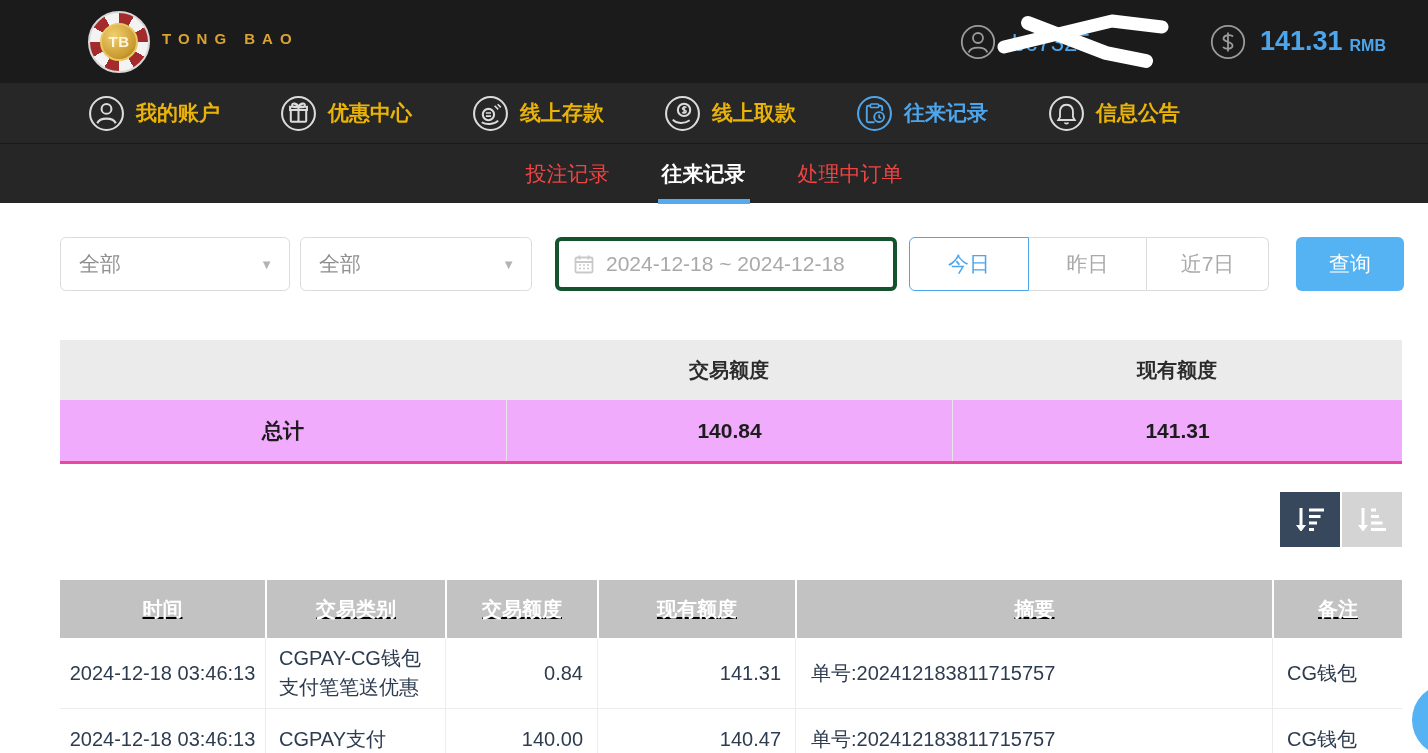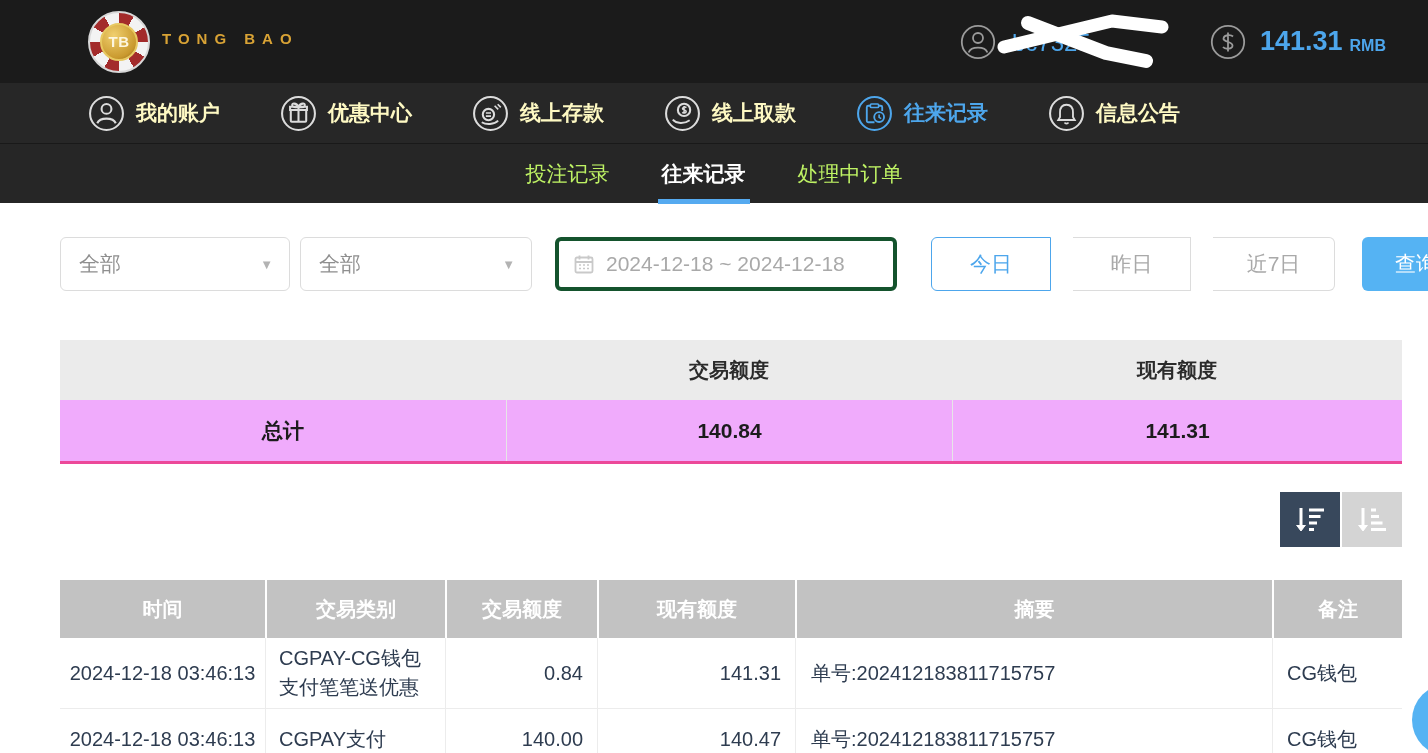--- a/index.html
+++ b/index.html
@@ -31,52 +31,52 @@
   .circ-icon { width:36px; height:36px; color:#9b9b9b; }
   .acct-name-wrap { position:relative; margin-left:12px; width:150px; height:46px; }
   .acct-name { position:absolute; left:4px; top:10px; color:#4da6ec; font-size:24px; }
   .scribble { position:absolute; left:-14px; top:-6px; }
   .bal-num { color:#4da6ec; font-size:27px; font-weight:bold; margin-left:14px; }
   .bal-cur { color:#4da6ec; font-size:16px; font-weight:bold; margin-left:7px; margin-top:8px; }
 
   
   .main-nav { position:absolute; left:0; top:83px; width:1428px; height:60px;
     background:#272727; display:flex; align-items:center; gap:60px; padding-left:88px; }
-  .nav-item { display:flex; align-items:center; gap:11px; color:#fef9c3; cursor:pointer; }
+  .nav-item { display:flex; align-items:center; gap:11px; color:#eab308; cursor:pointer; }
   .nav-item .nav-icon { width:37px; height:37px; color:#dcdcdc; }
   .nav-item span.lbl { font-size:21px; font-weight:bold; }
   .nav-item.active { color:#4da6ec; }
   .nav-item.active .nav-icon { color:#4da6ec; }
   .nav-item.active span.lbl { color:#4da6ec; }
 
   
   .subtabs { position:absolute; left:0; top:143px; width:1428px; height:60px;
     background:#262626; border-top:1px solid #191919;
     display:flex; justify-content:center; align-items:center; gap:48px; }
   .subtab { position:relative; height:60px; display:flex; align-items:center;
-    color:#bef264; font-size:21px; padding:0 2px; cursor:pointer; }
+    color:#ef4444; font-size:21px; padding:0 2px; cursor:pointer; }
   .subtab.active { color:#fff; font-weight:bold; }
   .subtab.active::after { content:""; position:absolute; left:-2px; right:-2px; bottom:0;
     height:5px; background:#55aaf0; }
 
   
   .filters { position:absolute; left:60px; top:237px; display:flex; }
   .select { height:54px; border:1px solid #dcdcdc; border-radius:6px; background:#fff;
     display:flex; align-items:center; justify-content:space-between;
     padding:0 16px 0 18px; color:#8f8f8f; font-size:21px; cursor:pointer; }
   .select .caret { color:#b3b3b3; font-size:13px; }
   .sel1 { width:230px; margin-right:10px; }
   .sel2 { width:232px; margin-right:23px; }
   .datebox { width:342px; height:54px; border:4px solid #14532d; border-radius:6px;
     display:flex; align-items:center; padding:0 14px; color:#a9a9a9; font-size:21px;
     margin-right:12px; cursor:pointer; }
   .datebox .cal { margin-right:11px; color:#c9c9c9; }
   .qgroup { display:flex; margin-right:27px; }
   .qbtn { height:54px; border:1px solid #dcdcdc; background:#fff; color:#a9a9a9;
-    font-size:21px; display:flex; align-items:center; justify-content:center; cursor:pointer;margin-left:22px; }
+    font-size:21px; display:flex; align-items:center; justify-content:center; cursor:pointer; }
   .qbtn.first { width:120px; border-radius:6px 0 0 6px; }
   .qbtn.mid { width:118px; border-left:none; }
   .qbtn.last { width:122px; border-left:none; border-radius:0 6px 6px 0; }
   .qbtn.active { border:1px solid #4da6ec; color:#4da6ec; }
   .search-btn { width:108px; height:54px; background:#55b3f3; color:#fff; font-size:21px;
     border:none; border-radius:6px; cursor:pointer; }
 
   
   .summary { position:absolute; left:60px; top:340px; width:1342px; }
   .summary .srow { display:grid; grid-template-columns:446px 446px 450px; }
@@ -90,21 +90,21 @@
 
   
   .sorts { position:absolute; top:492px; right:26px; display:flex; gap:2px; }
   .sortbtn { width:60px; height:55px; display:flex; align-items:center; justify-content:center; cursor:pointer; }
   .sortbtn.desc { background:#38485c; }
   .sortbtn.asc { background:#d4d4d4; }
 
   
   .records { position:absolute; left:60px; top:580px; width:1342px; }
   .rrow { display:grid; grid-template-columns:205px 180px 152px 198px 477px 130px; }
-  .rhead { height:58px; background:#c2c2c2; }
+  .rhead { height:58px; background:#c2c2c2;text-decoration:underline; }
   .rhead div { display:flex; align-items:center; justify-content:center; color:#fff;
     font-size:20px; font-weight:bold; }
   .rhead div + div { border-left:2px solid #fff; }
   .rbody { background:#fff; border-bottom:1px solid #ececec; min-height:62px; }
   .rbody div { display:flex; align-items:center; font-size:20px; color:#2e3c50;
     padding:6px 0; line-height:1.45; }
   .rbody div + div { border-left:1px solid #ececec; }
   .c-time { justify-content:center; }
   .c-type { padding-left:13px !important; padding-right:10px !important; }
   .c-amt, .c-bal { justify-content:flex-end; padding-right:14px !important; }

